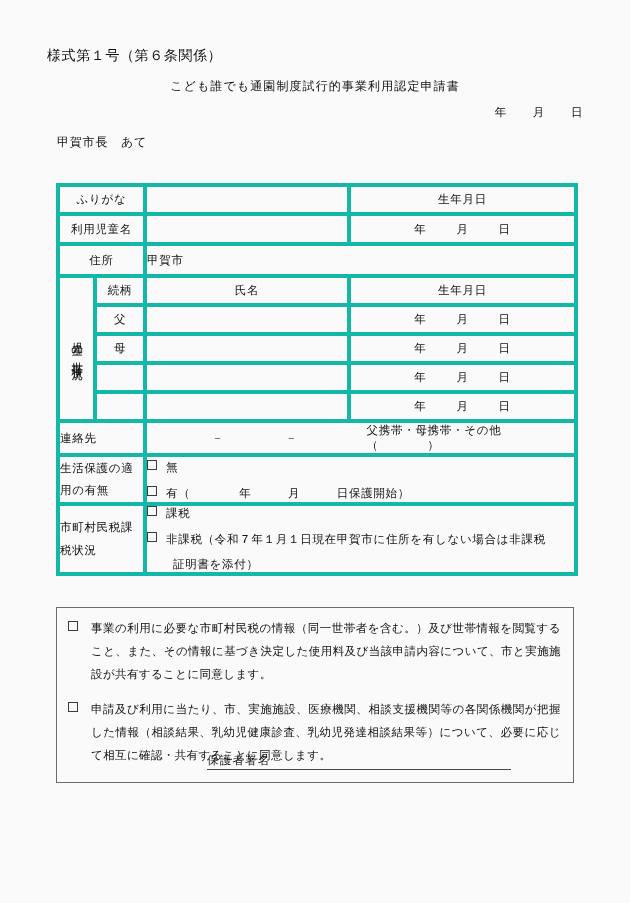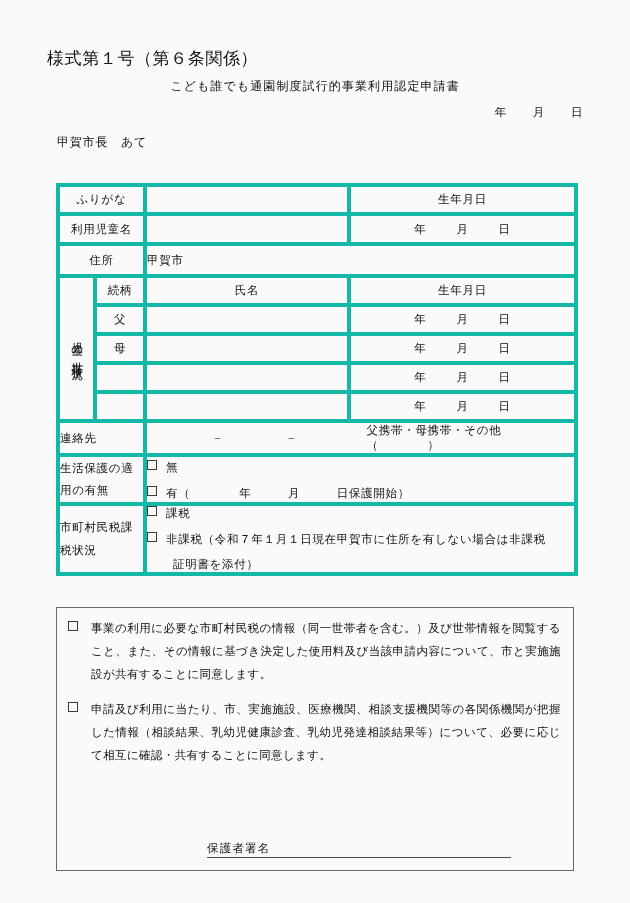--- a/index.html
+++ b/index.html
@@ -19,21 +19,21 @@
     position: absolute;
     inset: 0;
     padding: 0;
   }
 
   
   .form-no {
     position: absolute;
     left: 47px;
     top: 47px;
-    font-size: 17px;
+    font-size: 14px;
     letter-spacing: 0.6px;
     white-space: nowrap;
   }
   .doc-title {
     position: absolute;
     left: 0;
     right: 0;
     top: 78px;
     text-align: center;
     font-size: 12px;
@@ -151,21 +151,21 @@
   }
   .tel-line .dash { width: 74px; text-align: center; }
   .tel-line .kinds { margin-left: 38px; }
 
   
   .consent {
     position: absolute;
     left: 56px;
     top: 607px;
     width: 518px;
-    height: 264px;
+    height: 176px;
     border: 1px solid #6b6b6b;
     box-sizing: border-box;
     padding: 9px 12px 0 11px;
     font-size: 11.5px;
   }
   .consent-item {
     display: flex;
     align-items: flex-start;
     margin-bottom: 11px;
   }

